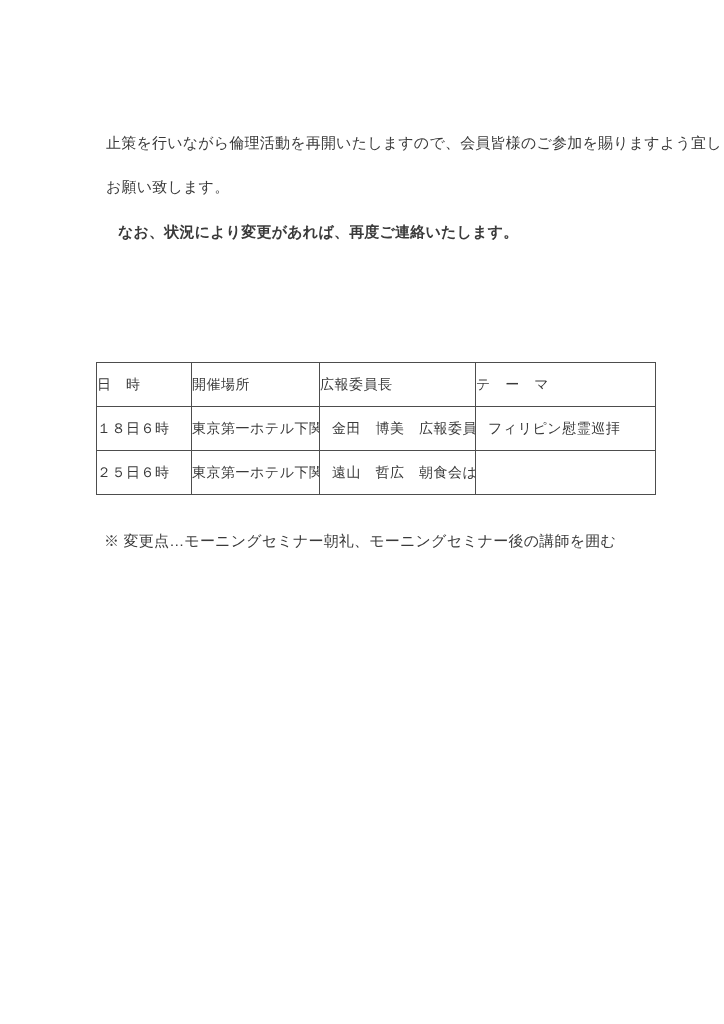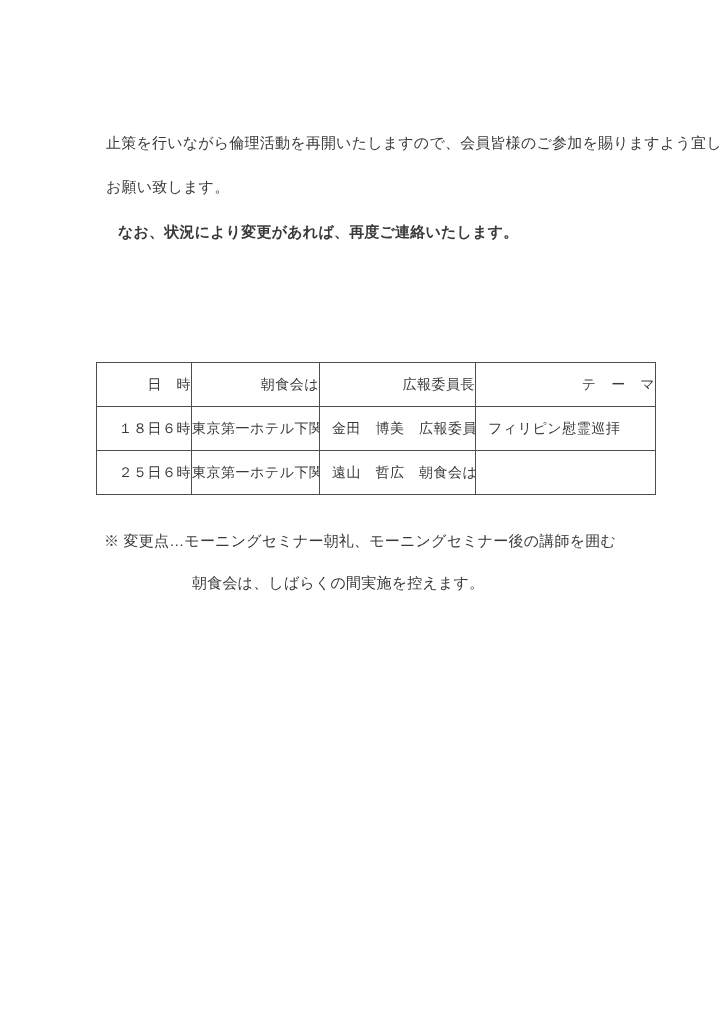--- a/index.html
+++ b/index.html
@@ -44,21 +44,21 @@
   }
   table.schedule col.c0 { width: 95px; }
   table.schedule col.c1 { width: 128px; }
   table.schedule col.c2 { width: 156px; }
   table.schedule col.c3 { width: 180px; }
   table.schedule th, table.schedule td {
     border: 1px solid var(--border-color);
     height: 44px;
     font-size: 14px;
     font-weight: normal;
-    text-align: right;
+    text-align: left;
     vertical-align: middle;
     color: var(--text-color);
     letter-spacing: 0.5px;
     overflow: hidden;
     white-space: nowrap;
   }
   table.schedule td.cell-speech,
   table.schedule td.cell-theme {
     text-align: left;
     padding-left: 12px;
@@ -77,21 +77,21 @@
   <table class="schedule">
     <colgroup>
       <col class="c0">
         <col class="c1">
         <col class="c2">
         <col class="c3">
     </colgroup>
     <thead>
       <tr>
         <th>日　時</th>
-        <th>朝食会は</th>
+        <th>開催場所</th>
         <th>広報委員長</th>
         <th>テ　ー　マ</th>
       </tr>
     </thead>
     <tbody>
       <tr>
         <td class="cell-datetime">１８日６時</td>
         <td class="cell-venue">東京第一ホテル下関</td>
         <td class="cell-speech">金田　博美　広報委員長</td>
         <td class="cell-theme">フィリピン慰霊巡拝</td>
@@ -99,15 +99,14 @@
       <tr>
         <td class="cell-datetime">２５日６時</td>
         <td class="cell-venue">東京第一ホテル下関</td>
         <td class="cell-speech">遠山　哲広　朝食会は</td>
         <td class="cell-theme"></td>
       </tr>
     </tbody>
   </table>
 
   <p class="txt note-line-1">※ 変更点…モーニングセミナー朝礼、モーニングセミナー後の講師を囲む</p>
-  <p class="txt note-line-2">朝食会は、しばらくの間実施を控えます。</p>
 
 </div>
 
 </body></html>

